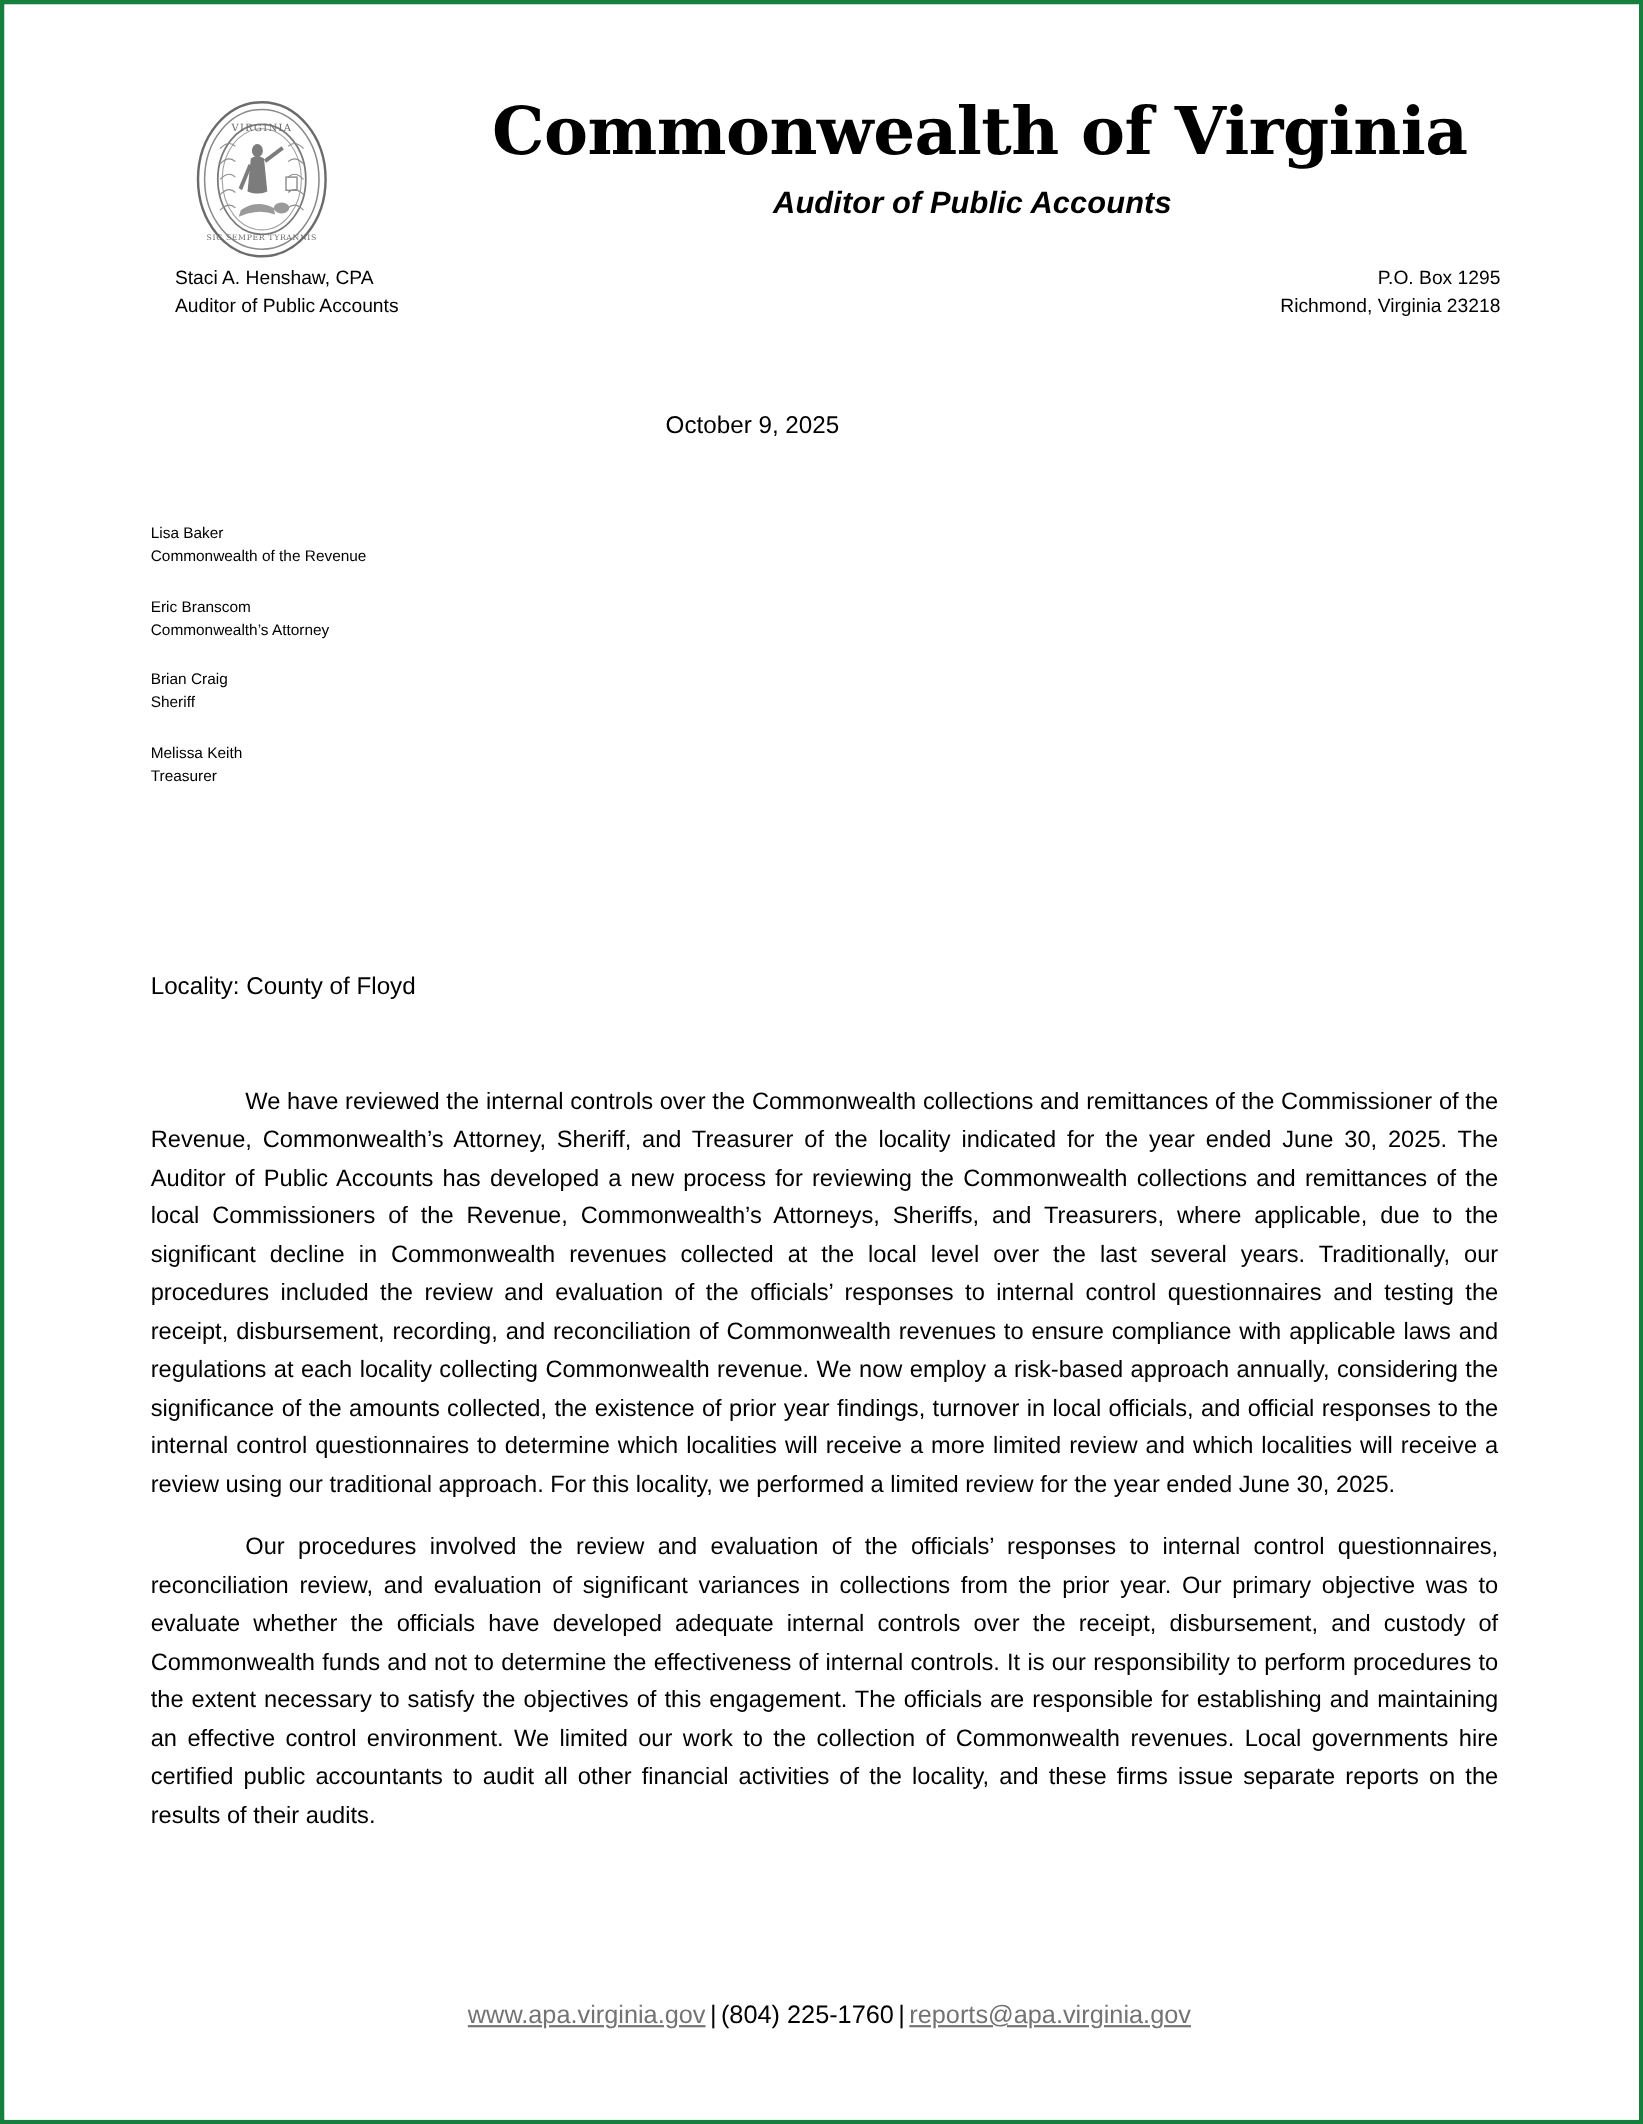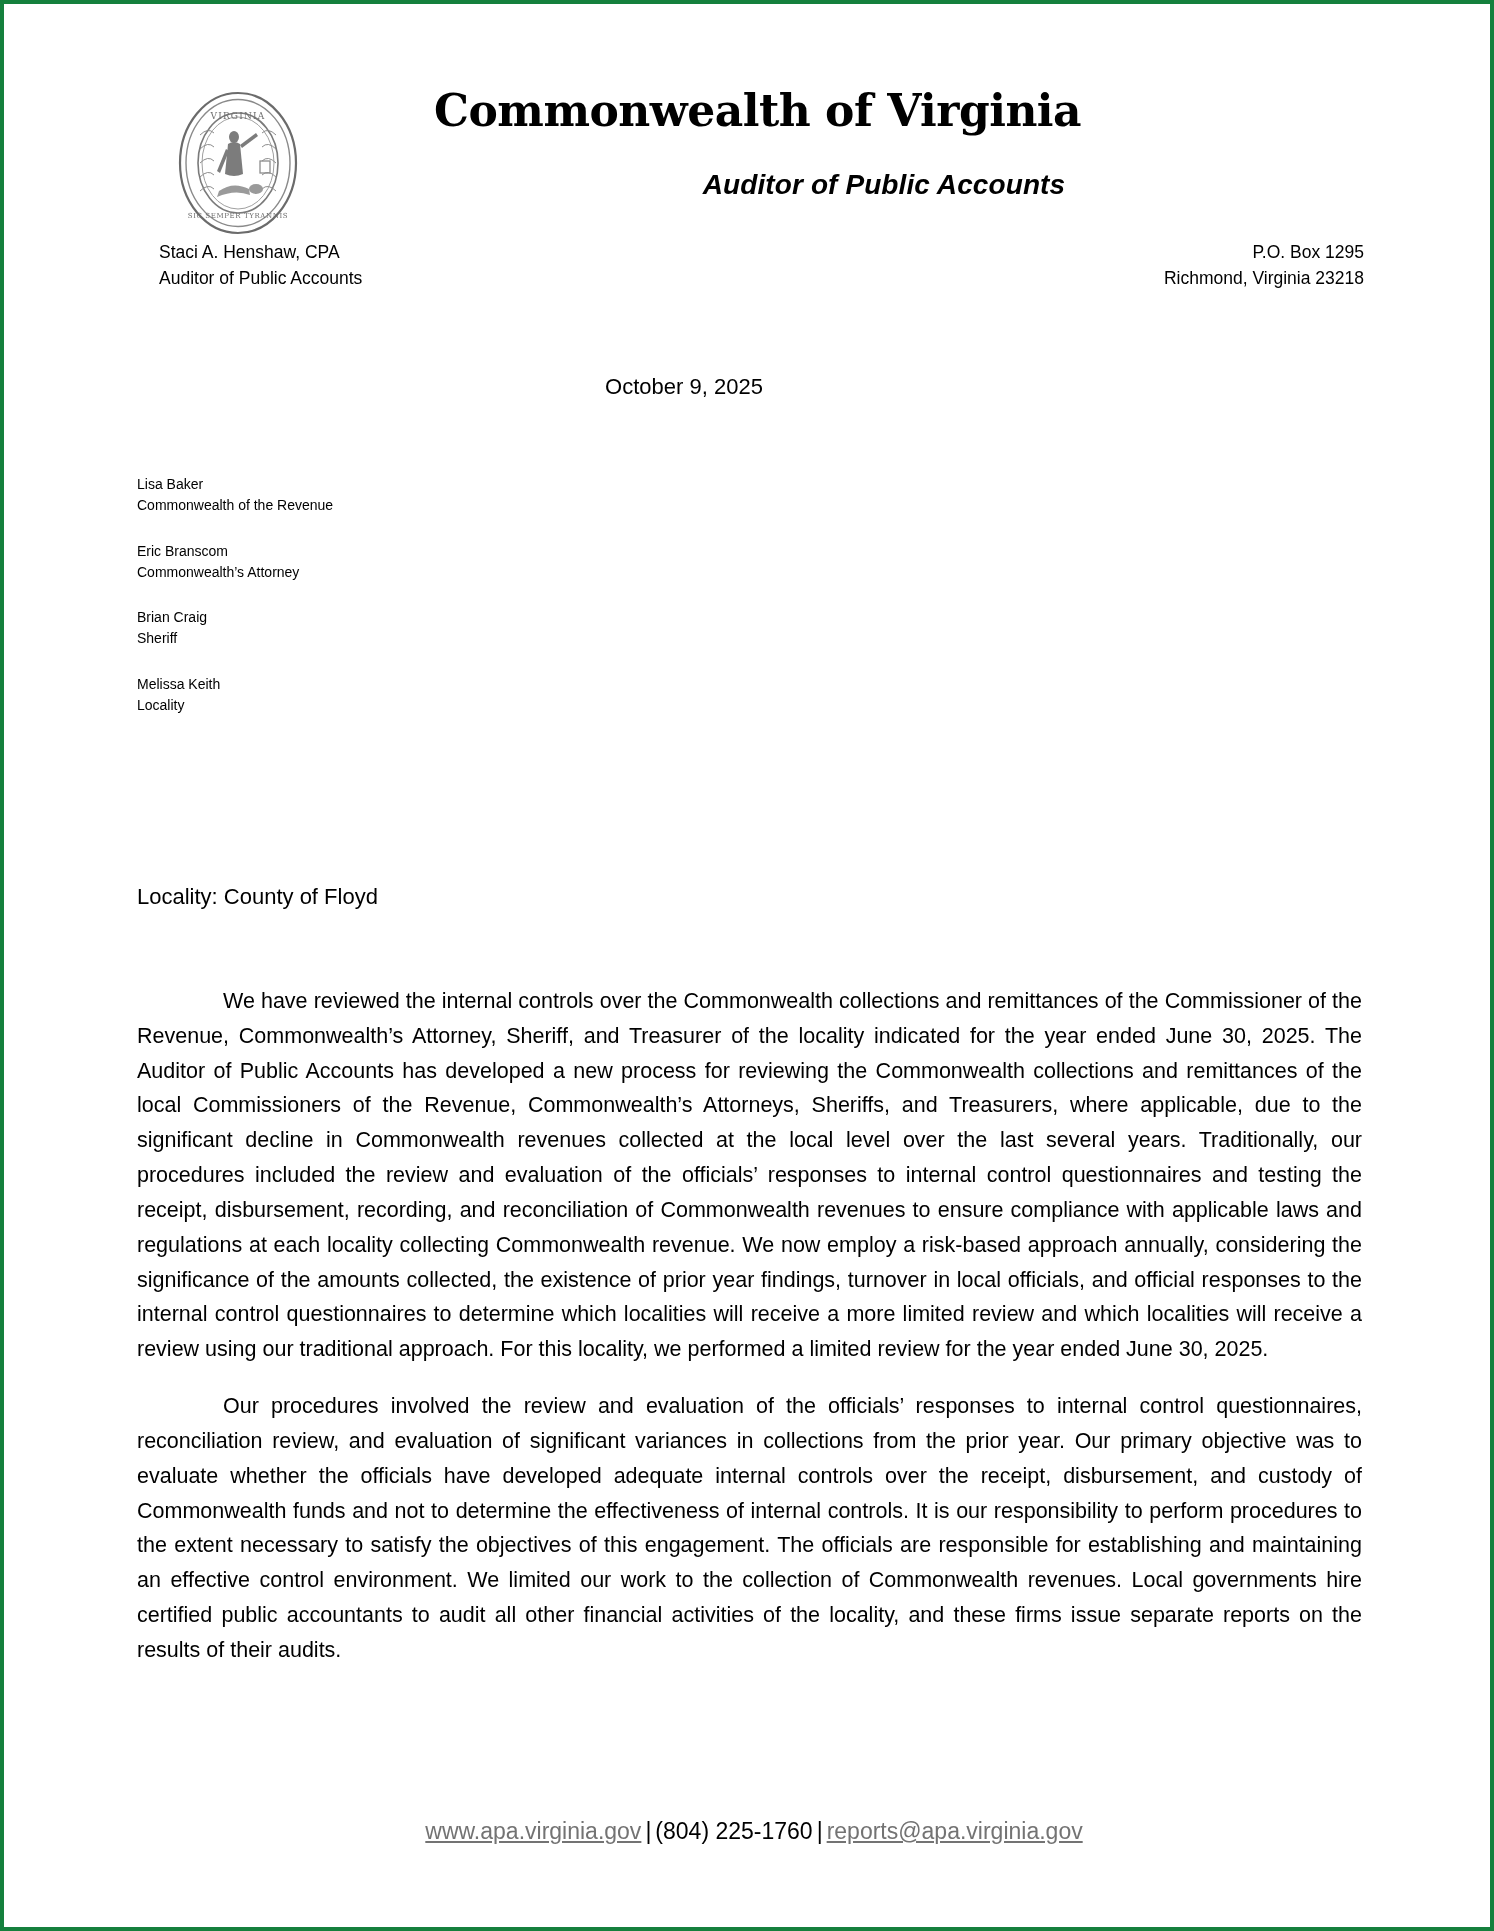--- a/index.html
+++ b/index.html
@@ -45,24 +45,24 @@
     width: 148px;
     height: 148px;
   }
   .seal svg { display: block; width: 148px; height: 148px; }
 
   .org-title {
     position: absolute;
     left: 300px;
     top: 22px;
     width: 900px;
-    text-align: left;
+    text-align: right;
     font-family: "DejaVu Serif", serif;
     font-weight: bold;
-    font-size: 44px;
+    font-size: 60px;
     letter-spacing: -0.5px;
     line-height: 1.15;
     white-space: nowrap;
   }
   .org-subtitle {
     position: absolute;
     left: 300px;
     top: 105px;
     width: 900px;
     text-align: center;
@@ -210,21 +210,21 @@
       <div class="recipient-block">
         <span class="recipient-name">Eric Branscom</span>
         <span class="recipient-role">Commonwealth’s Attorney</span>
       </div>
       <div class="recipient-block">
         <span class="recipient-name">Brian Craig</span>
         <span class="recipient-role">Sheriff</span>
       </div>
       <div class="recipient-block">
         <span class="recipient-name">Melissa Keith</span>
-        <span class="recipient-role">Locality</span>
+        <span class="recipient-role">Treasurer</span>
       </div>
     </div>
 
     <div class="locality-line">Locality: County of Floyd</div>
 
     <div class="body-text">
       <p>We have reviewed the internal controls over the Commonwealth collections and remittances of the Commissioner of the Revenue, Commonwealth’s Attorney, Sheriff, and Treasurer of the locality indicated for the year ended June 30, 2025.  The Auditor of Public Accounts has developed a new process for reviewing the Commonwealth collections and remittances of the local Commissioners of the Revenue, Commonwealth’s Attorneys, Sheriffs, and Treasurers, where applicable, due to the significant decline in Commonwealth revenues collected at the local level over the last several years.  Traditionally, our procedures included the review and evaluation of the officials’ responses to internal control questionnaires and testing the receipt, disbursement, recording, and reconciliation of Commonwealth revenues to ensure compliance with applicable laws and regulations at each locality collecting Commonwealth revenue.  We now employ a risk-based approach annually, considering the significance of the amounts collected, the existence of prior year findings, turnover in local officials, and official responses to the internal control questionnaires to determine which localities will receive a more limited review and which localities will receive a review using our traditional approach.  For this locality, we performed a limited review for the year ended June 30, 2025.</p>
       <p>Our procedures involved the review and evaluation of the officials’ responses to internal control questionnaires, reconciliation review, and evaluation of significant variances in collections from the prior year.  Our primary objective was to evaluate whether the officials have developed adequate internal controls over the receipt, disbursement, and custody of Commonwealth funds and not to determine the effectiveness of internal controls.  It is our responsibility to perform procedures to the extent necessary to satisfy the objectives of this engagement.  The officials are responsible for establishing and maintaining an effective control environment.  We limited our work to the collection of Commonwealth revenues.  Local governments hire certified public accountants to audit all other financial activities of the locality, and these firms issue separate reports on the results of their audits.</p>
     </div>
 

